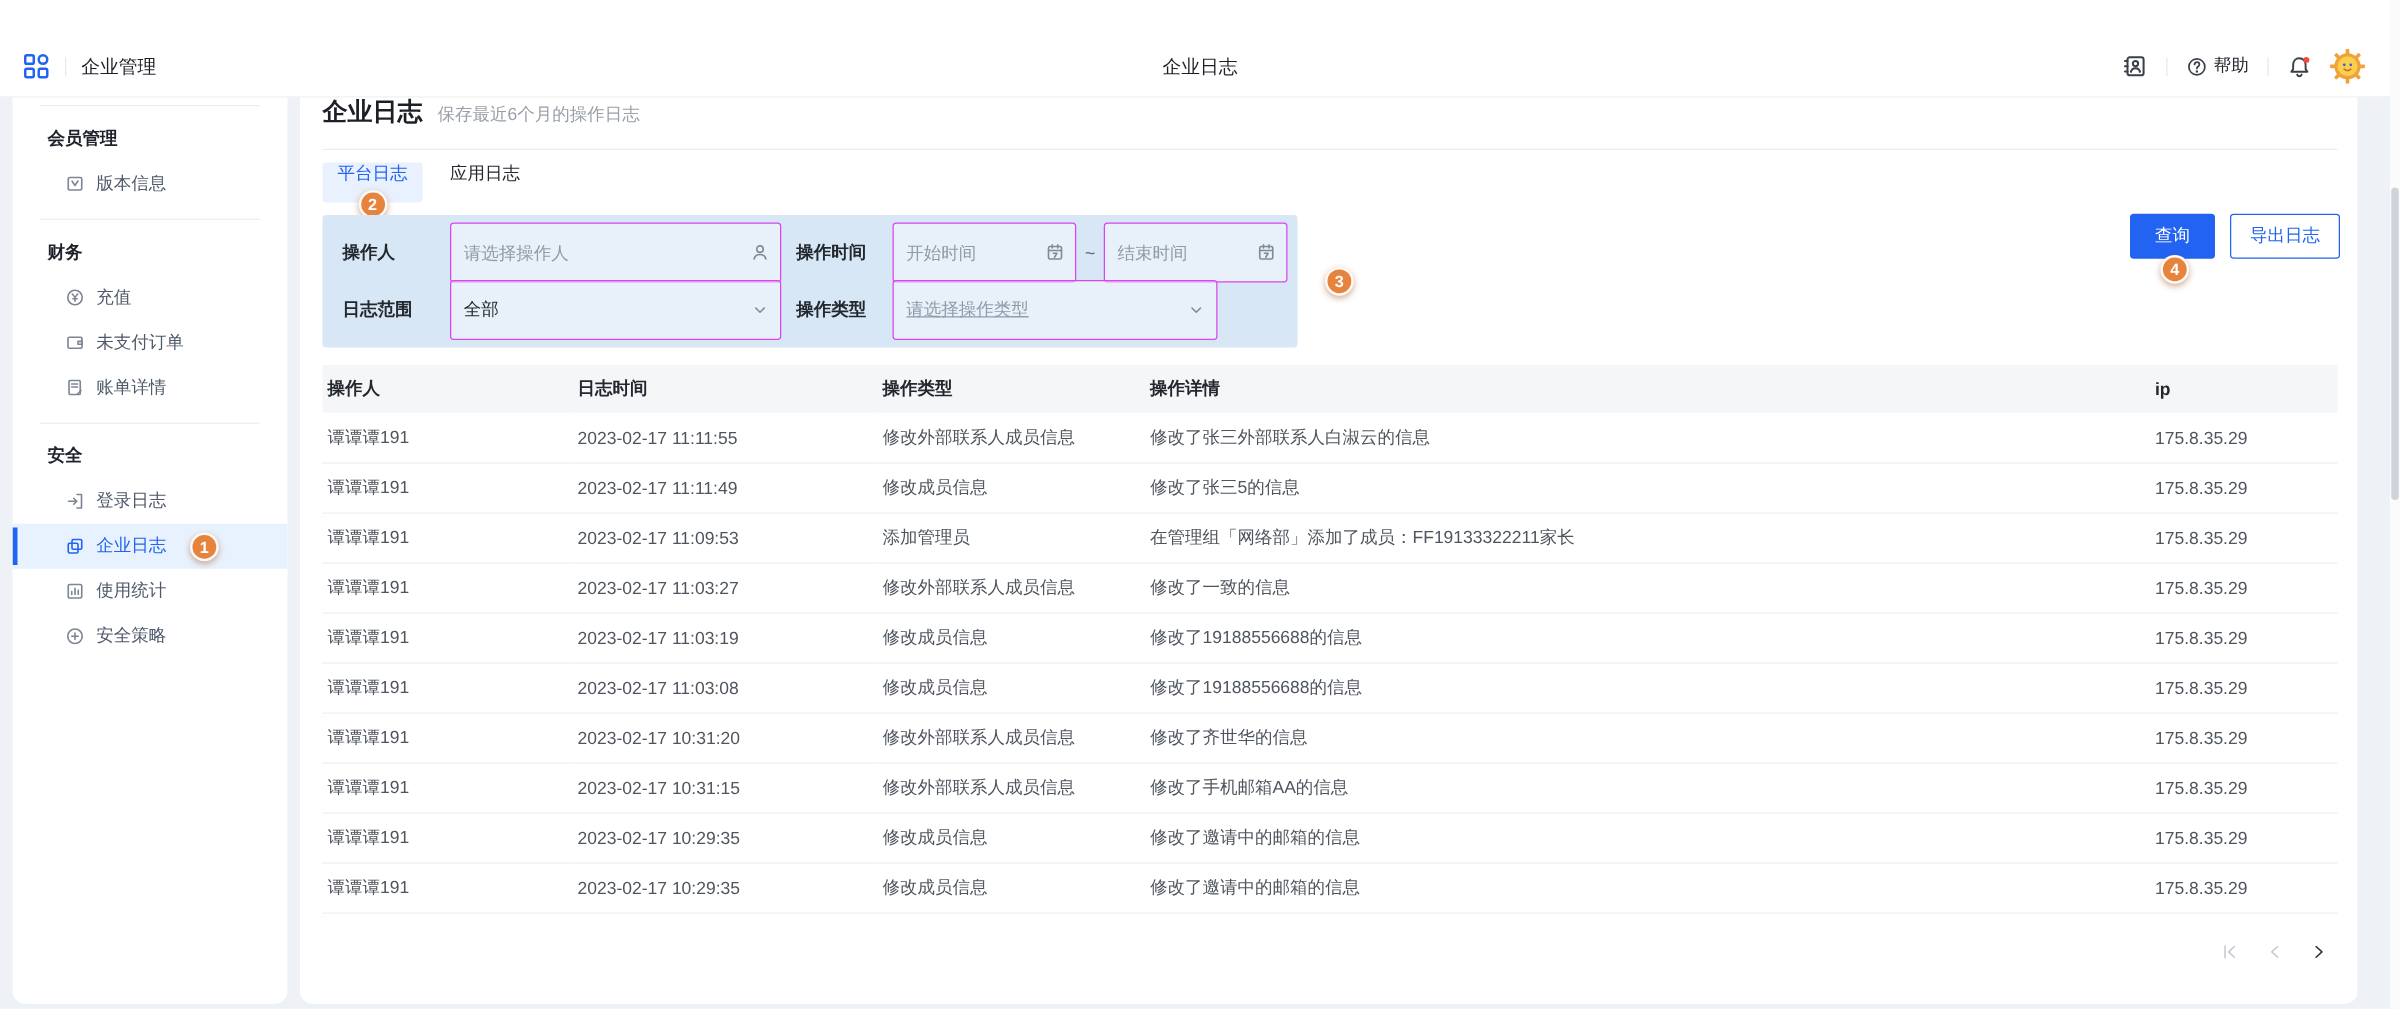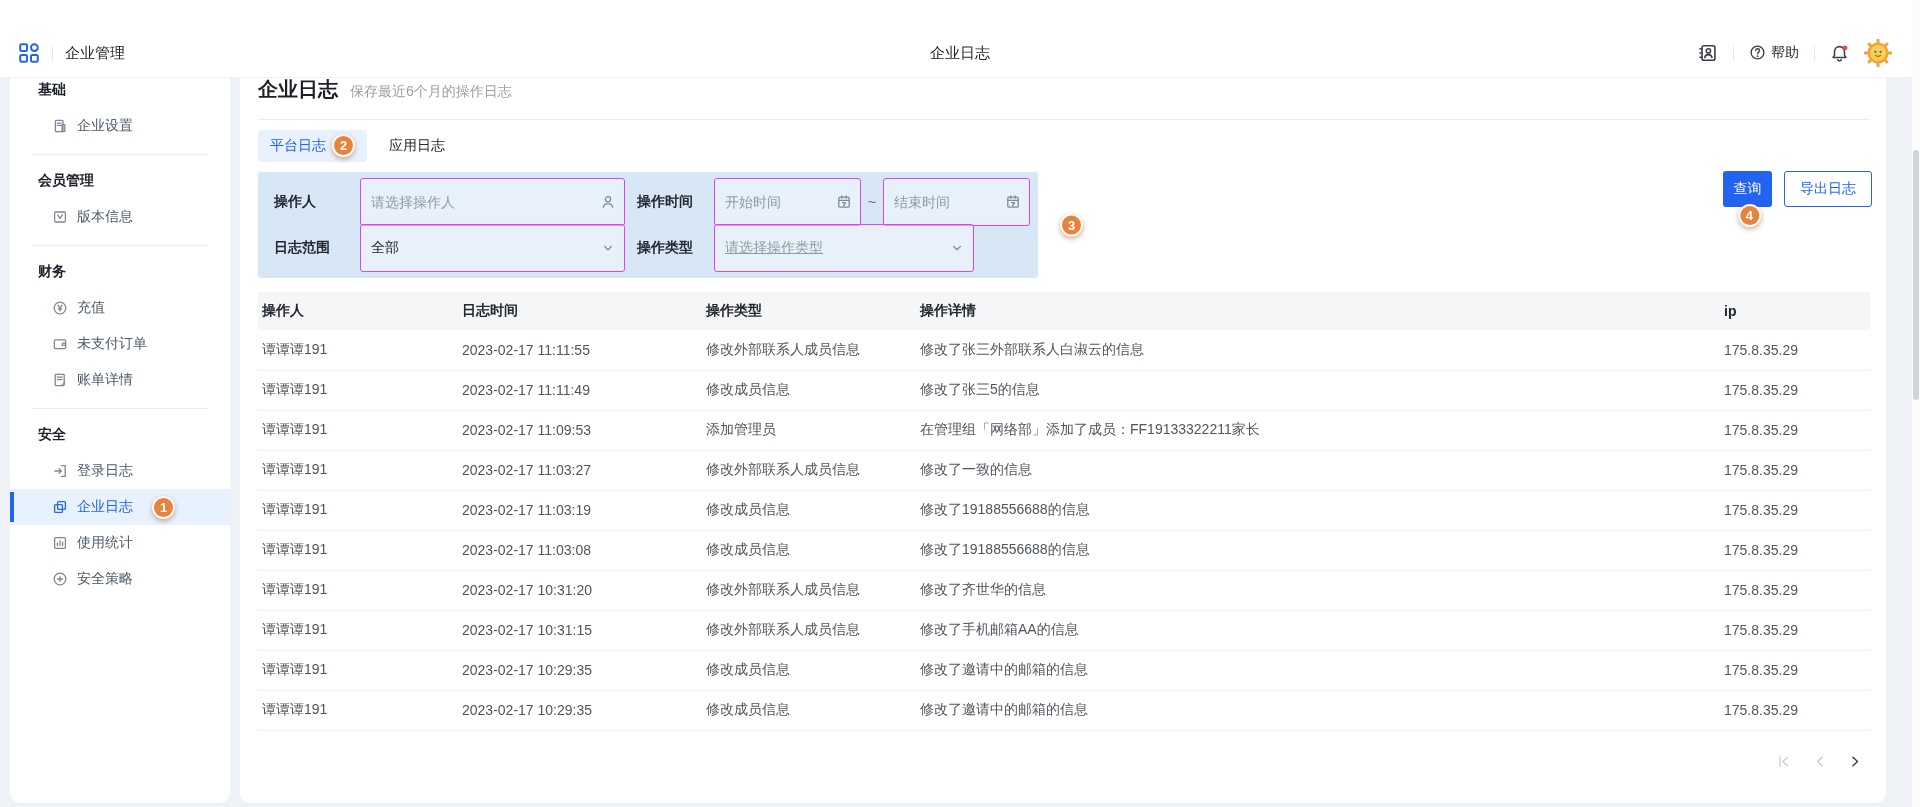--- a/index.html
+++ b/index.html
@@ -18,21 +18,21 @@
   
   .topbar{position:fixed;left:0;top:0;right:0;height:48px;background:#fff;z-index:10;
     display:flex;align-items:center;padding:0 28px 0 18px;box-shadow:0 1px 0 #f0f1f2;margin-top:29px;}
   .tb-left{display:flex;align-items:center;gap:12px;}
   .grid-ic{width:22px;height:22px;color:var(--primary);cursor:pointer;}
   .vdiv{width:1px;height:15px;background:#e6e8eb;}
   .app-title{font-size:15px;color:#1c2026;}
   .tb-center{position:absolute;left:50%;transform:translateX(-50%);font-size:15px;font-weight:500;color:#1c2026;}
   .tb-right{margin-left:auto;display:flex;align-items:center;gap:15px;}
   .tb-ic{width:20px;height:20px;color:#3b4048;cursor:pointer;position:relative;}
-  .help{display:flex;align-items:flex-start;gap:5px;cursor:pointer;color:#23272e;}
+  .help{display:flex;align-items:center;gap:5px;cursor:pointer;color:#23272e;}
   .help .icon{width:17px;height:17px;color:#3b4048;}
   .avatar{width:28px;height:28px;border-radius:50%;overflow:hidden;cursor:pointer;}
 
   
   .page{position:absolute;left:0;top:48px;right:0;bottom:0;background:#eef1f5;}
 
   
   .sidebar{position:absolute;left:10px;top:10px;bottom:4px;width:220px;background:#fff;
     border-radius:10px;padding:16px 0;overflow:hidden;}
   .sb-sec-title{padding:7px 24px 9px 28px;font-weight:700;color:#1d2129;}
@@ -53,21 +53,21 @@
   
   .main{position:absolute;left:240px;top:10px;bottom:4px;right:34px;background:#fff;
     border-radius:10px;padding:16px 16px 16px 18px;overflow:hidden;}
   .title-row{display:flex;align-items:baseline;gap:12px;padding-top:2px;}
   .page-h1{font-size:20px;font-weight:700;color:#1c2026;margin:0;}
   .subtitle{color:#9aa0a8;}
   .hdiv{height:1px;background:#ebedf0;margin:16px 0 10px;}
 
   .tabs{display:flex;align-items:center;gap:10px;}
   .tab{height:32px;display:inline-flex;align-items:center;gap:6px;padding:0 12px;border-radius:3px;
-    cursor:pointer;color:#23272e;}
+    cursor:pointer;color:#23272e;flex-direction:column;}
   .tab.active{background:#e8f1fd;color:var(--primary);font-weight:500;}
   .tab .num-badge{margin-top:-2px;}
 
   .filter-wrap{position:relative;margin-top:10px;}
   .filter-panel{width:780px;background:var(--filter-bg);border-radius:3px;padding:13px 16px;
     display:flex;flex-direction:column;gap:12px;}
   .frow{display:flex;align-items:center;height:34px;}
   .flabel{font-weight:700;color:#23272e;flex:0 0 auto;}
   .fl-a{width:86px;}
   .fl-b{width:77px;margin-left:12px;}
@@ -83,21 +83,21 @@
   .w-type{width:260px;}
   .selbox{display:flex;align-items:center;padding:0 30px 0 10px;cursor:pointer;}
   .sel-val{color:#23272e;}
   .sel-ph{color:#8e9ba9;text-decoration:underline;}
   .tilde{width:22px;text-align:center;color:#5c6670;flex:0 0 auto;}
   .badge-3{position:absolute;left:802px;top:50%;transform:translateY(-50%);}
 
   .actions{position:absolute;top:113px;right:14px;display:flex;gap:12px;}
   .btn{height:36px;border-radius:3px;font-size:14px;display:flex;align-items:center;justify-content:center;
     cursor:pointer;border:none;font-family:inherit;}
-  .btn-primary{background:var(--primary);color:#fff;width:49px;position:relative;}
+  .btn-primary{background:var(--primary);color:#fff;width:68px;position:relative;}
   .btn-outline{background:#fff;color:var(--primary);border:1px solid var(--primary);width:88px;}
   .badge-4{position:absolute;top:calc(100% - 3px);left:50%;transform:translateX(-42%);}
 
   table.log{width:100%;margin-top:14px;border-collapse:collapse;table-layout:fixed;}
   table.log th{background:#f5f6f8;height:38px;text-align:left;font-weight:700;color:#23272e;
     padding:0 8px 0 4px;font-size:14px;}
   table.log td{height:40px;border-bottom:1px solid #edeff2;color:var(--text-gray);
     padding:0 8px 0 4px;white-space:nowrap;overflow:hidden;}
   .c0{width:200px;}.c1{width:244px;}.c2{width:214px;}.c4{width:150px;}
 
@@ -173,38 +173,20 @@
           <circle cx="16.6" cy="12.8" r="1.1" fill="#3a5bd9"></circle>
           <path d="M11.3 16.3c1.7 1.5 3.7 1.5 5.4 0" stroke="#c96f25" stroke-width="1.2" fill="none" stroke-linecap="round"></path>
         </svg>
       </span>
   </div>
 </header>
 
 <div class="page">
 
   <nav class="sidebar" id="sidebar-nav">
-      <div class="sb-section">
-    <div class="sb-sec-title">基础</div>
-    <div>
-          <div class="sb-item">
-    <span class="icon">
-              <svg viewBox="0 0 16 16">
-                <g fill="none" stroke="currentColor" stroke-width="1.3" stroke-linecap="round" stroke-linejoin="round">
-                  <rect x="3.4" y="2.4" width="7.6" height="11.2" rx="0.8"></rect>
-                  <path d="M5.3 5.1h3.8M5.3 7.4h3.8"></path>
-                  <rect x="10" y="6.6" width="2.8" height="7" rx="0.6"></rect>
-                </g>
-              </svg>
-            </span>
-    <span>企业设置</span>
-
-  </div>
-        </div>
-  </div>
       <div class="sb-divider"></div>
       <div class="sb-section">
     <div class="sb-sec-title">会员管理</div>
     <div>
           <div class="sb-item">
     <span class="icon">
               <svg viewBox="0 0 16 16">
                 <g fill="none" stroke="currentColor" stroke-width="1.3" stroke-linecap="round" stroke-linejoin="round">
                   <rect x="2.6" y="3" width="10.8" height="10" rx="1.2"></rect>
                   <path d="M5.7 6 8 9.4 10.3 5.8"></path>

